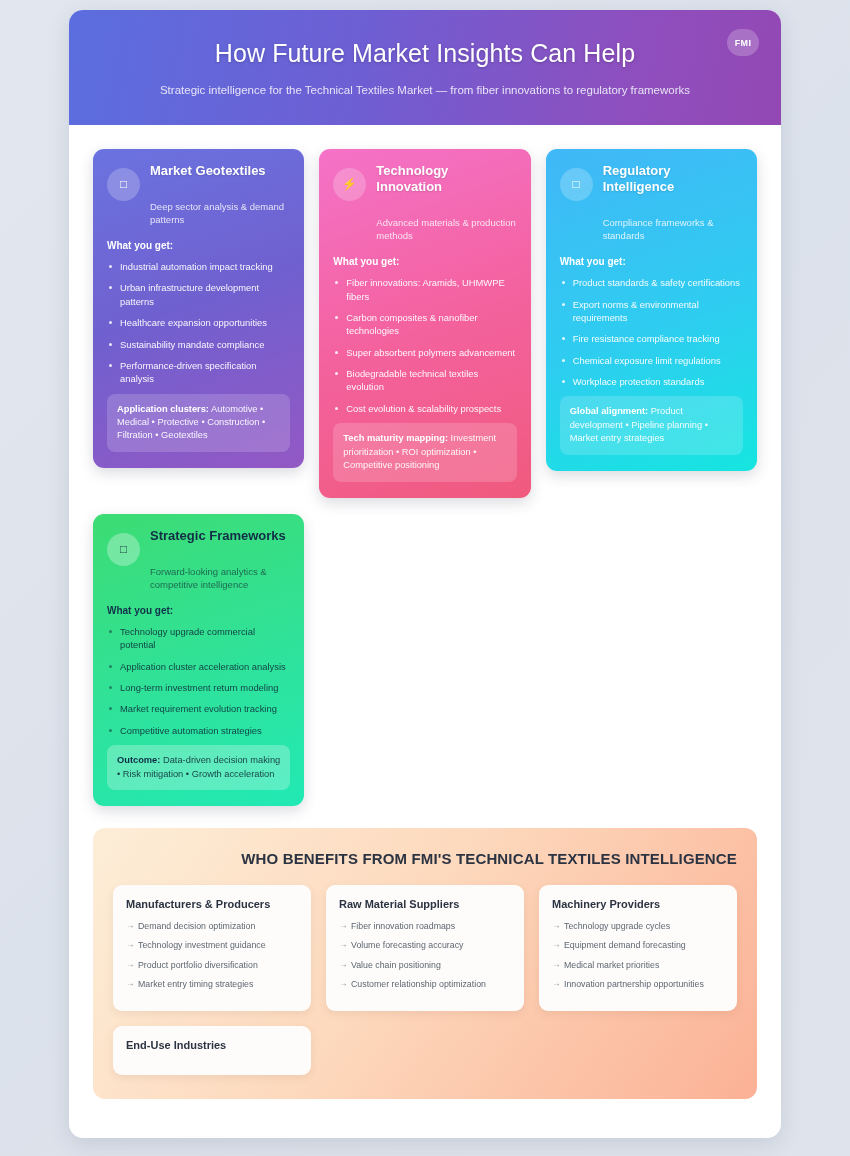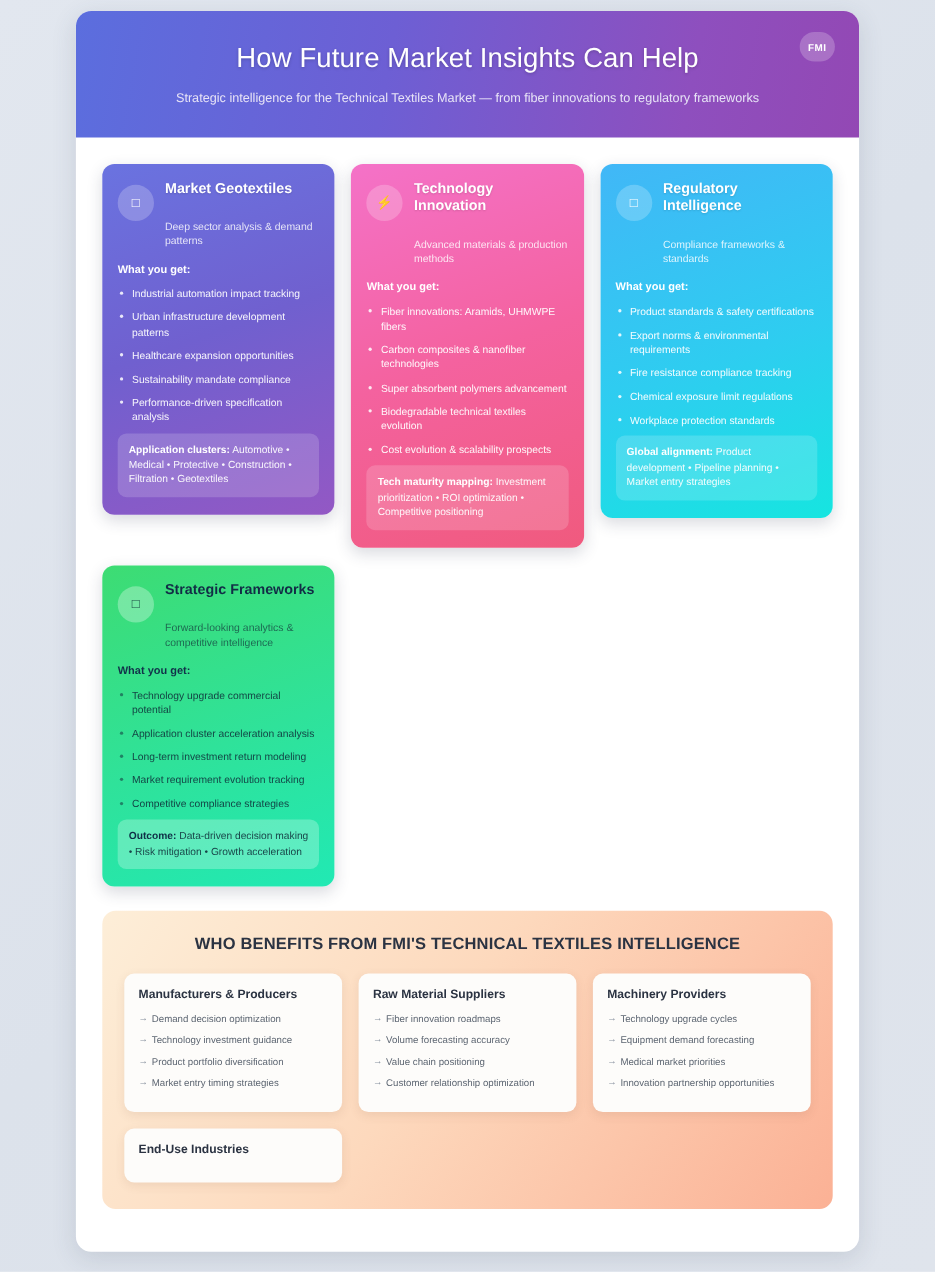--- a/index.html
+++ b/index.html
@@ -174,21 +174,21 @@
   }
 
   
   .benefits {
     margin-top: 22px;
     border-radius: 12px;
     background: linear-gradient(125deg, #fdeed8 0%, #fdd9bd 45%, #fbb195 100%);
     padding: 22px 20px 24px 20px;
   }
   .benefits-title {
-    text-align: center;
+    text-align: right;
     font-size: 15px;
     font-weight: bold;
     color: #2b3342;
     letter-spacing: .15px;
     margin-bottom: 18px;
   }
   .bgrid {
     display: grid;
     grid-template-columns: repeat(3, 1fr);
     gap: 15px;
@@ -319,21 +319,21 @@
               <div class="pillar-title">Strategic Frameworks</div>
               <div class="pillar-desc">Forward-looking analytics &amp; competitive intelligence</div>
             </div>
           </div>
           <div class="wyg">What you get:</div>
           <ul class="plist">
             <li>Technology upgrade commercial potential</li>
             <li>Application cluster acceleration analysis</li>
             <li>Long-term investment return modeling</li>
             <li>Market requirement evolution tracking</li>
-            <li>Competitive compliance strategies</li>
+            <li>Competitive automation strategies</li>
           </ul>
           <div class="pbox">
             <b>Outcome:</b><span> Data-driven decision making • Risk mitigation • Growth acceleration</span>
           </div>
         </div>
       </div>
 
       <div class="benefits">
         <div class="benefits-title">WHO BENEFITS FROM FMI'S TECHNICAL TEXTILES INTELLIGENCE</div>
 

